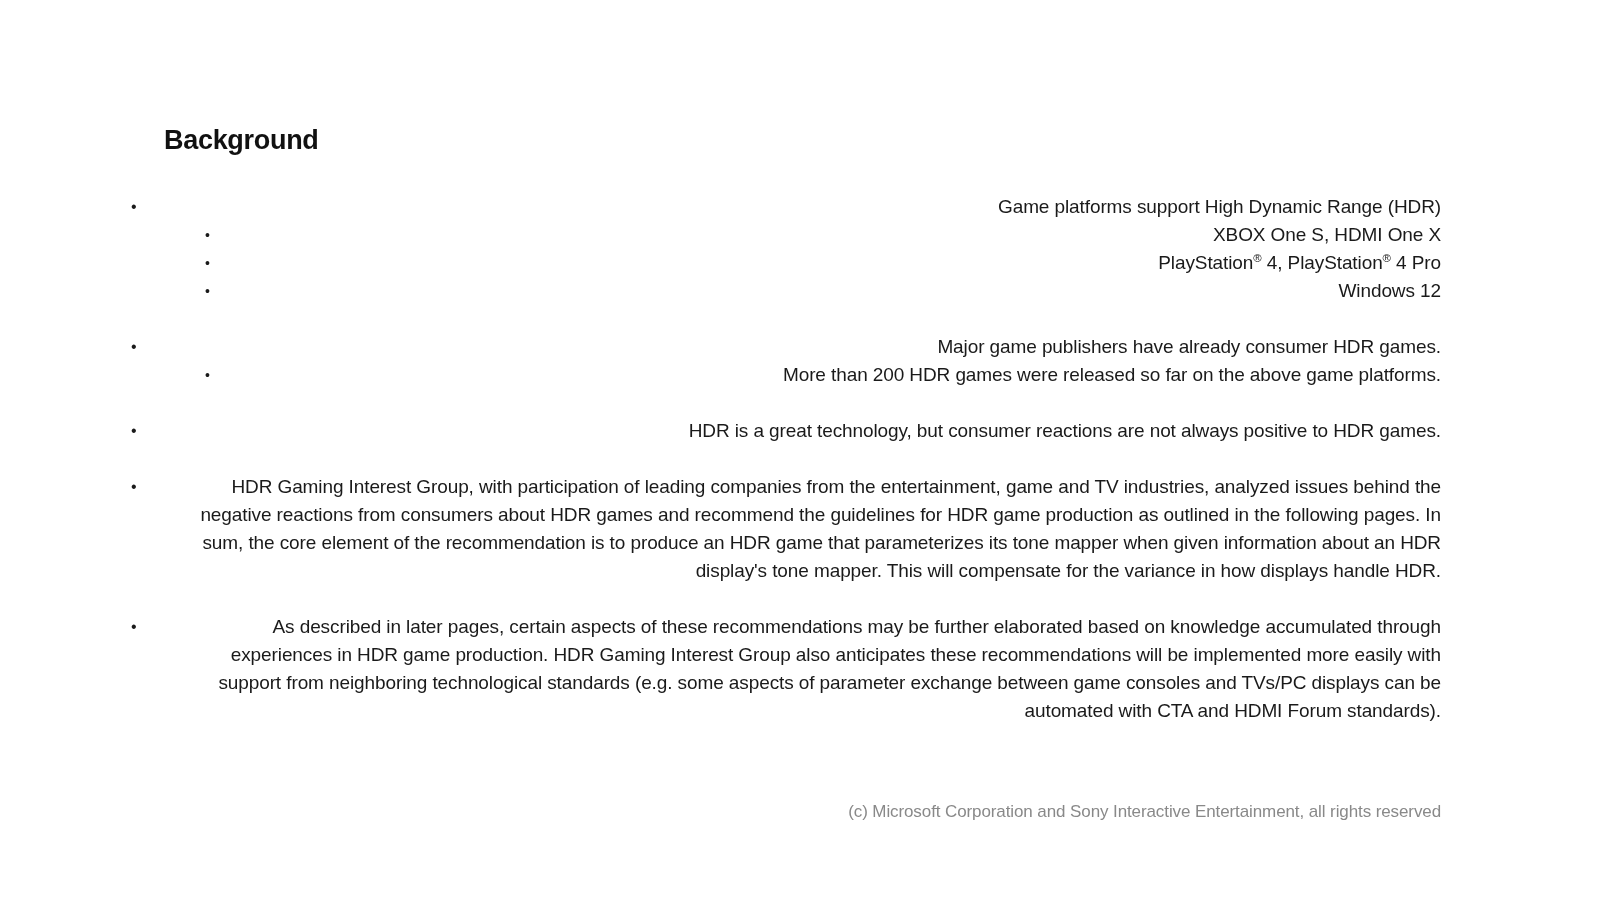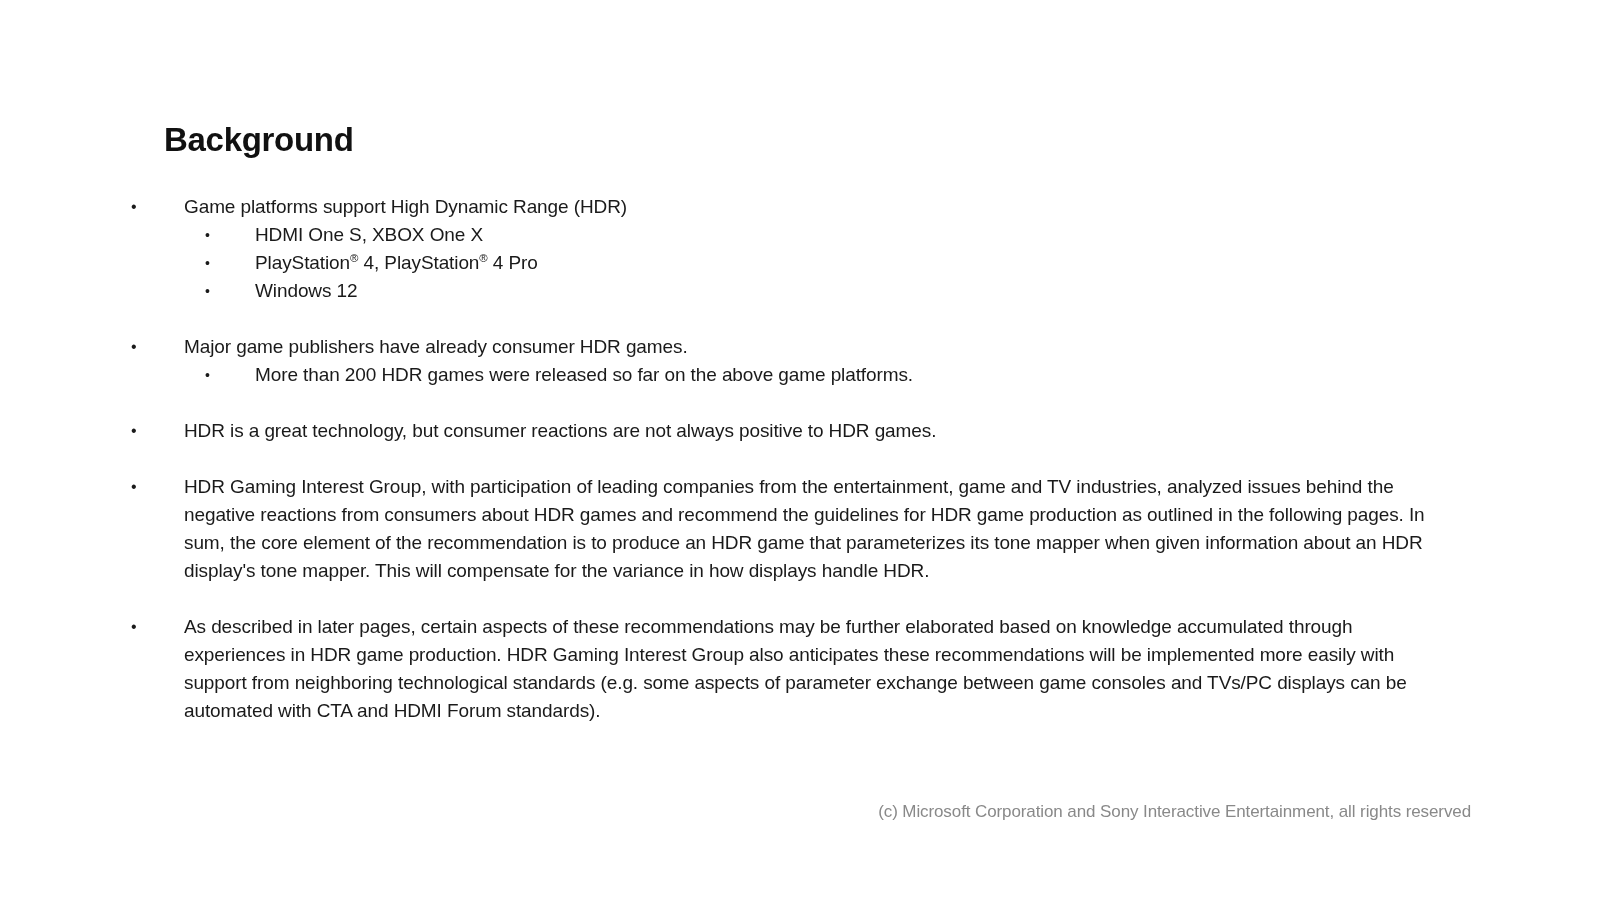--- a/index.html
+++ b/index.html
@@ -9,21 +9,21 @@
     height: 900px;
     background: #ffffff;
     font-family: "Liberation Sans", sans-serif;
     color: #1a1a1a;
     overflow: hidden;
   }
   .title {
     position: absolute;
     left: 164px;
     top: 120px;
-    font-size: 33px;
+    font-size: 27px;
     line-height: 40px;
     font-weight: 700;
     letter-spacing: -0.3px;
     color: #111111;
   }
   .content {
     position: absolute;
     left: 131px;
     top: 193px;
     width: 1310px;
@@ -38,50 +38,50 @@
     font-size: 16px;
   }
   .sub-item {
     display: flex;
     margin-left: 74px;
   }
   .sub-item .marker {
     flex: 0 0 50px;
     font-size: 14px;
   }
-  .btext { flex: 1 1 auto; }
+  .btext { flex: 1 1 auto; text-align: right; }
   .btext sup {
     font-size: 0.6em;
     vertical-align: super;
     line-height: 0;
   }
   .footer {
     position: absolute;
     top: 801px;
-    right: 129px;
+    right: 159px;
     font-size: 17px;
     line-height: 22px;
     color: #898989;
     letter-spacing: -0.1px;
   }
 </style>
 </head>
 <body>
 
 <div class="slide">
   <div class="title">Background</div>
   <div class="content">
       <div class="bullet-group">
         <div class="bullet-item">
           <span class="marker">•</span>
           <span class="btext">Game platforms support High Dynamic Range (HDR)</span>
         </div>
         <div class="sub-item">
           <span class="marker">•</span>
-          <span class="btext">HDMI One S, XBOX One X</span>
+          <span class="btext">XBOX One S, HDMI One X</span>
         </div>
         <div class="sub-item">
           <span class="marker">•</span>
           <span class="btext">PlayStation<sup>®</sup> 4, PlayStation<sup>®</sup> 4 Pro</span>
         </div>
         <div class="sub-item">
           <span class="marker">•</span>
           <span class="btext">Windows 12</span>
         </div>
       </div>

